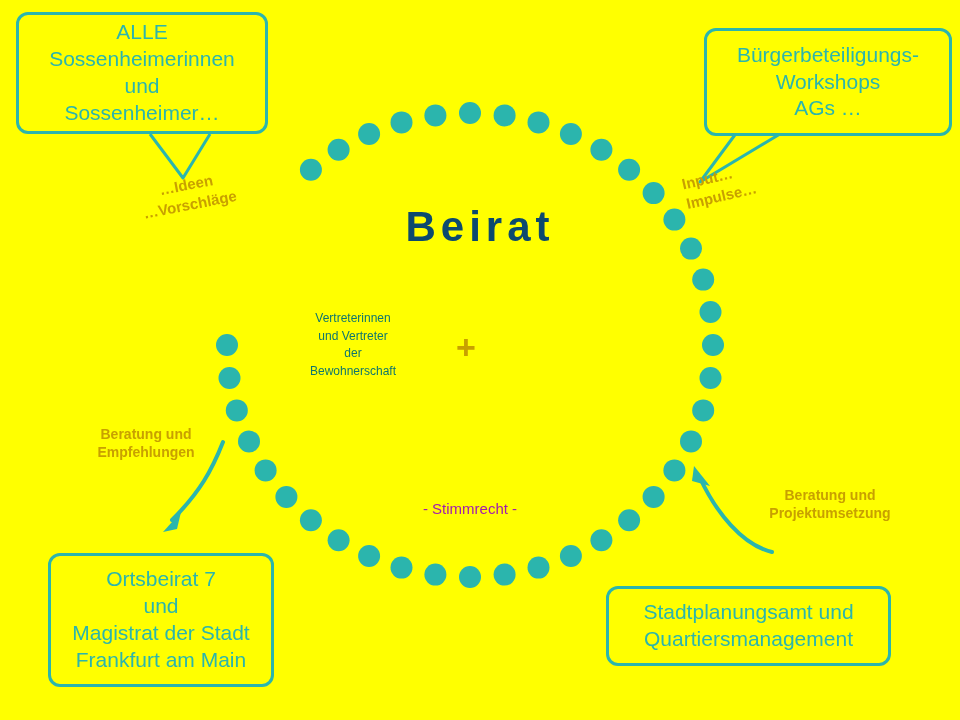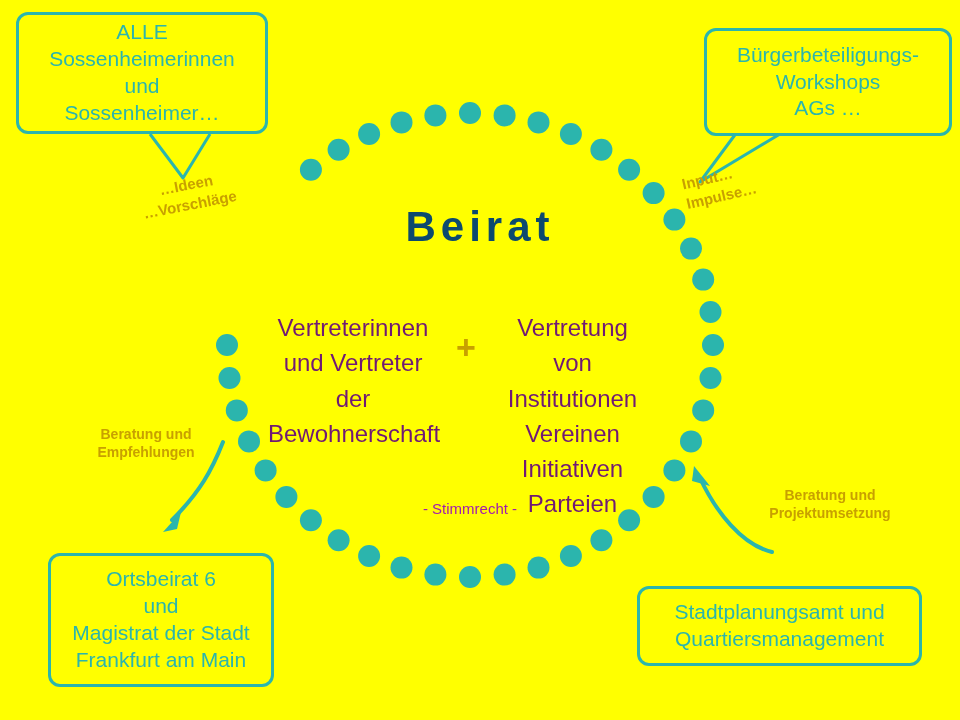--- a/index.html
+++ b/index.html
@@ -45,21 +45,21 @@
     width: 248px; height: 108px;
     font-size: 21px;
     margin-top: 8px;
   }
   #callout-ortsbeirat {
     left: 48px; top: 553px;
     width: 226px; height: 134px;
     font-size: 21px;
   }
   #callout-stadtplanung {
-    left: 637px; top: 586px;
+    left: 606px; top: 586px;
     width: 285px; height: 80px;
     font-size: 21px;
   }
 
   .flow-label {
     position: absolute;
     color: #C8A000;
     font-weight: bold;
     text-align: center;
     white-space: pre-line;
@@ -96,23 +96,23 @@
     left: 330px; top: 203px;
     width: 300px;
     text-align: center;
     color: #0c4a6e;
     font-size: 42px;
     font-weight: bold;
     letter-spacing: 5px;
   }
   .centre-col {
     position: absolute;
-    color: #701a75;
-    text-align: center;
-    font-size: 24px;
+    color: #0f766e;
+    text-align: center;
+    font-size: 12px;
     line-height: 1.47;
     white-space: pre-line;
   }
   #col-left {
     left: 268px; top: 310px;
     width: 170px;
   }
   #col-right {
     left: 490px; top: 310px;
     width: 165px;
@@ -206,21 +206,21 @@
 
   <div class="callout" id="callout-alle">ALLE
 Sossenheimerinnen
 und
 Sossenheimer…</div>
 
   <div class="callout" id="callout-buerger">Bürgerbeteiligungs-
 Workshops
 AGs …</div>
 
-  <div class="callout" id="callout-ortsbeirat">Ortsbeirat 6
+  <div class="callout" id="callout-ortsbeirat">Ortsbeirat 7
 und
 Magistrat der Stadt
 Frankfurt am Main</div>
 
   <div class="callout" id="callout-stadtplanung">Stadtplanungsamt und
 Quartiersmanagement</div>
 
   <div class="flow-label" id="label-ideen">…Ideen
 …Vorschläge</div>
 
@@ -235,22 +235,16 @@
 
   <div id="beirat-title">Beirat</div>
 
   <div class="centre-col" id="col-left">Vertreterinnen
 und Vertreter
 der
 Bewohnerschaft</div>
 
   <div id="plus-sign">+</div>
 
-  <div class="centre-col" id="col-right">Vertretung
-von
-Institutionen
-Vereinen
-Initiativen
-Parteien</div>
 
   <div id="stimmrecht">- Stimmrecht -</div>
 
 </div>
 
 </body></html>

